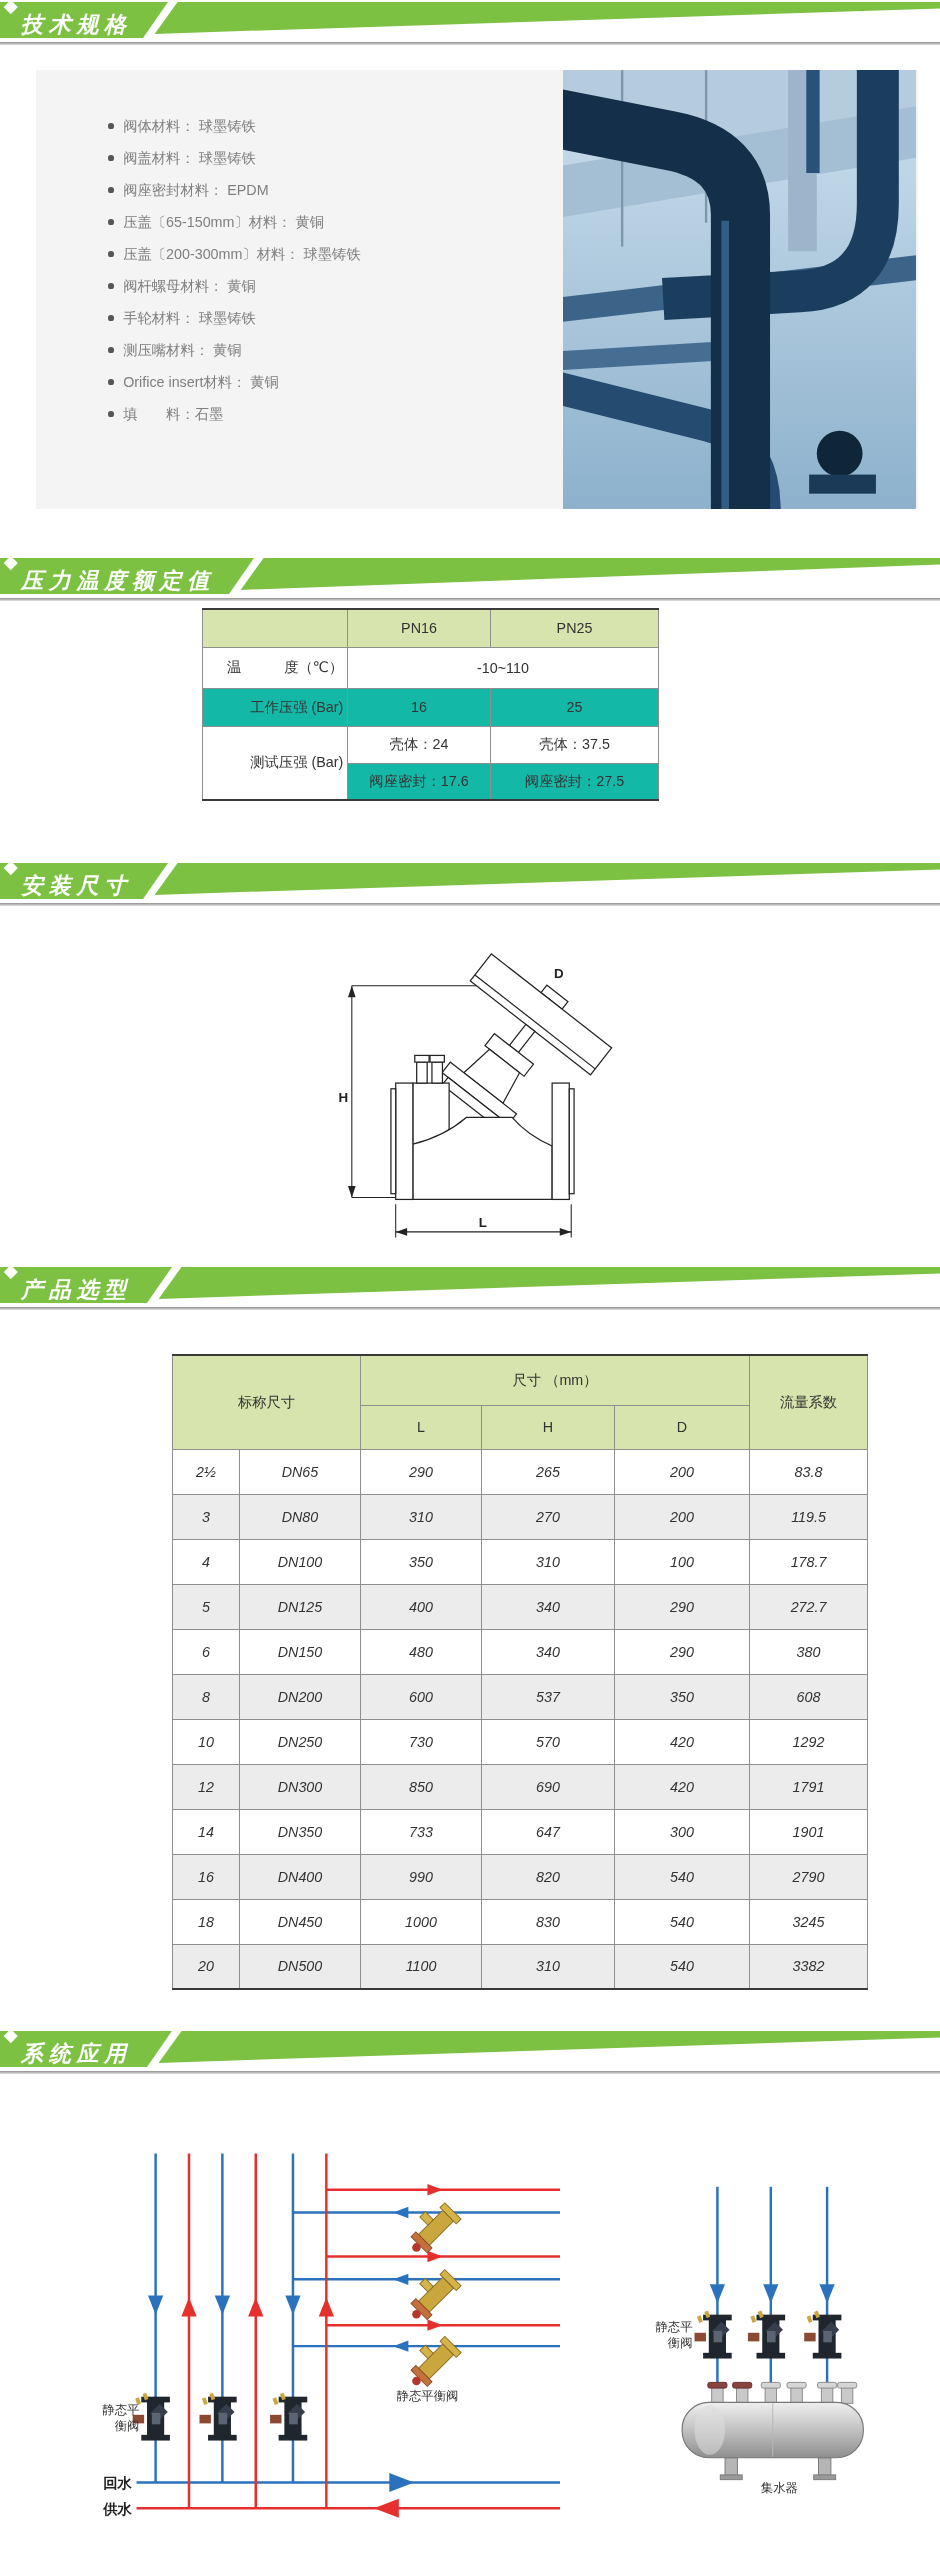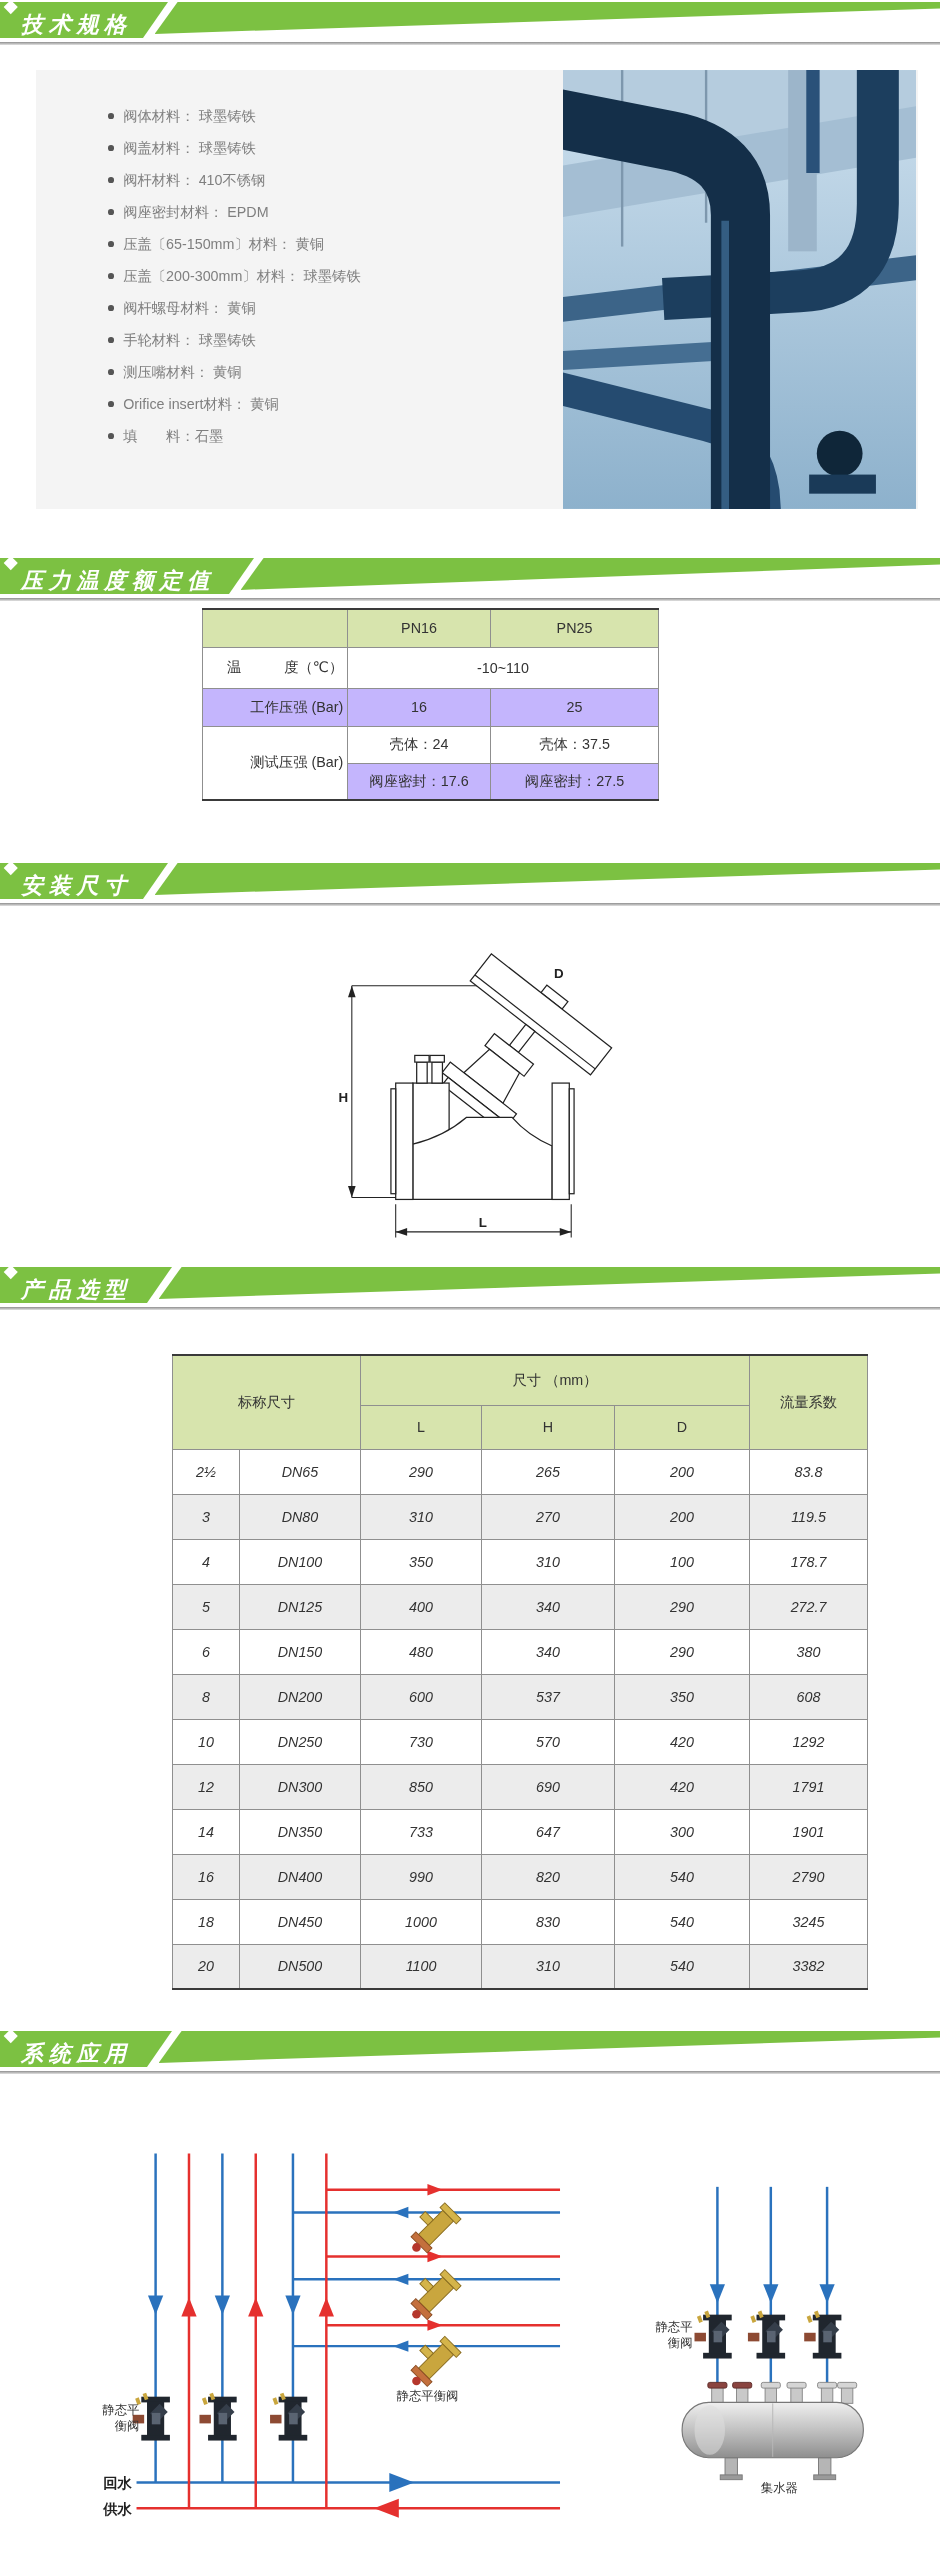--- a/index.html
+++ b/index.html
@@ -15,35 +15,35 @@
     letter-spacing:5.7px; padding:8.6px 0 0 21px; white-space:nowrap; }
   .banner .wedge { position:absolute; top:1.9px; left:calc(var(--w) - 13.4px); right:0; height:32px;
     background:#7cc142; clip-path:polygon(0 100%,23px 0,100% 0,100% 6.7px); }
   .banner .diamond { position:absolute; left:5.7px; top:1.9px; width:9.5px; height:9.5px;
     background:#fff; transform:rotate(45deg); z-index:2; }
   .banner .shade { position:absolute; left:0; right:0; top:42px; height:2.9px;
     background:linear-gradient(180deg,#8f8f8f,#e2e2e2); }
 
   
   .spec-panel { left:36px; top:70px; width:882px; height:439px; background:#f4f4f4; }
-  .spec-list { left:108px; top:100px; width:449px; list-style:none; }
+  .spec-list { left:108px; top:110px; width:449px; list-style:none; }
   .spec-list li { height:32px; display:flex; align-items:center; gap:9.5px;
     color:#7f7f7f; font-size:14.3px; }
   .spec-list .dot { width:5.7px; height:5.7px; border-radius:50%; background:#555; flex:0 0 auto; }
   .photo { left:563px; top:70px; width:353px; height:439px; overflow:hidden; }
 
   
   table { border-collapse:collapse; table-layout:fixed; width:100%; font-size:14.3px; color:#333; }
   .ratings-wrap { left:202px; top:608px; width:456px; }
   .select-wrap  { left:172px; top:1354px; width:695px; }
   th,td { border:1px solid #8f8f8f; text-align:center; vertical-align:middle; padding:0 3.8px; }
   thead th { background:#d7e4ad; font-weight:normal; }
   table.frame { border-top:2.9px solid #3a3a3a; border-bottom:2.9px solid #3a3a3a; }
   .ratings td.lbl { text-align:right; padding-left:12.4px; }
-  .ratings tr.g td { background:#c4b5fd;margin-left:44px; }
+  .ratings tr.g td { background:#14b8a6;margin-left:44px; }
   .selection tbody tr:nth-child(even) td { background:#ececec; }
   .selection tbody tr { height:45px;font-style:italic; }
   .selection thead tr.ra { height:50px; } .selection thead tr.rb { height:44px; }
 
   svg text { font-family:"Liberation Sans","DejaVu Sans",sans-serif; }
 </style>
 </head>
 <body>
 
 <div class="banner" style="--w:168px; top:0">
@@ -55,24 +55,20 @@
 
 <div class="abs spec-panel"></div>
 <ul class="abs spec-list">
     <li>
     <span class="dot"></span>
     <span>阀体材料： 球墨铸铁</span>
   </li>
     <li>
     <span class="dot"></span>
     <span>阀盖材料： 球墨铸铁</span>
-  </li>
-    <li>
-    <span class="dot"></span>
-    <span>阀杆材料： 410不锈钢</span>
   </li>
     <li>
     <span class="dot"></span>
     <span>阀座密封材料： EPDM</span>
   </li>
     <li>
     <span class="dot"></span>
     <span>压盖〔65-150mm〕材料： 黄铜</span>
   </li>
     <li>

